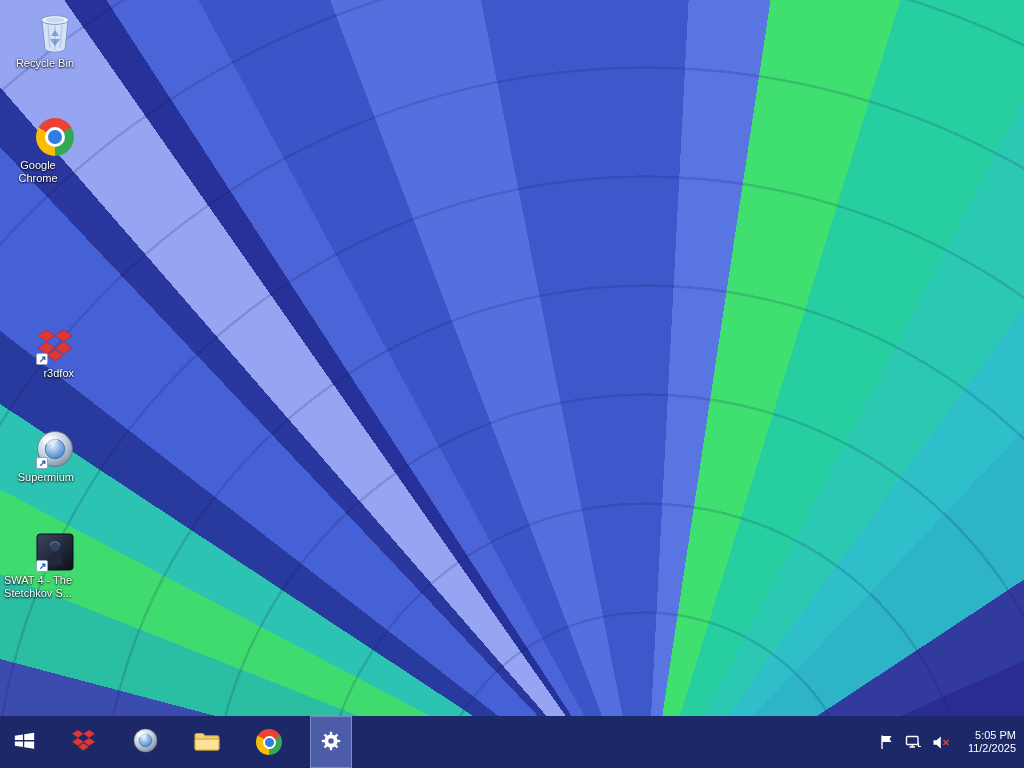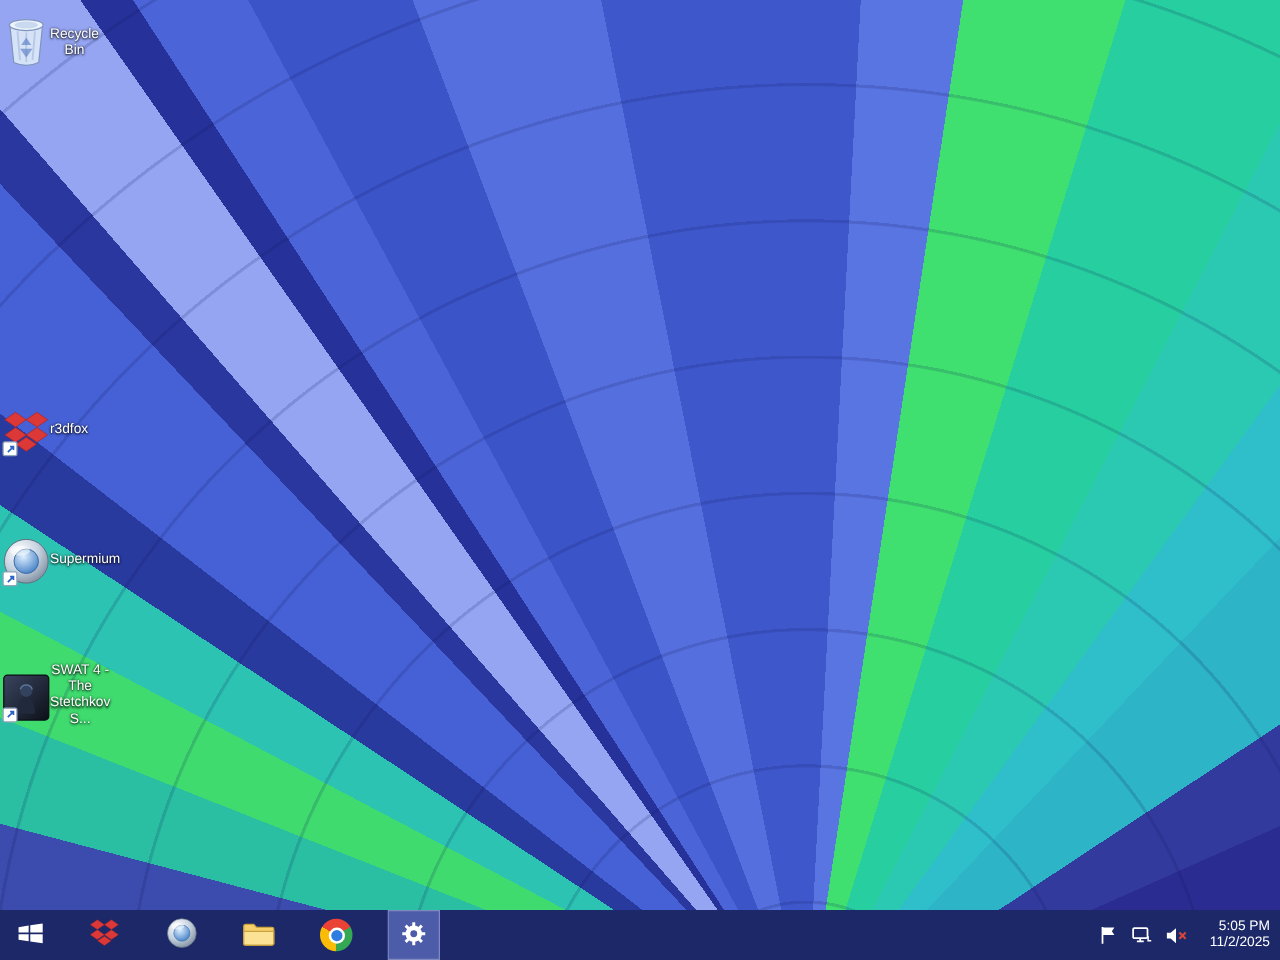--- a/index.html
+++ b/index.html
@@ -32,40 +32,40 @@
         #5975e2 93deg 98.6deg,
         #3fe070 98.6deg 107.1deg,
         #27cfa0 107.1deg 117.4deg,
         #2cc9b2 117.4deg 126deg,
         #2fbfca 126deg 133.5deg,
         #2db4c6 133.5deg 146.6deg,
         #333a9e 146.6deg 156deg,
         #2b2c92 156deg 360deg);
   }
   
-  .dcell{position:absolute;width:72px;display:flex;flex-direction:row;align-items:center;cursor:default}
+  .dcell{position:absolute;width:72px;display:flex;flex-direction:column;align-items:flex-end;cursor:default}
   .dart{height:44px;display:flex;align-items:flex-end;justify-content:center;position:relative}
   .dlbl{
     margin-top:3px;font-size:11px;line-height:13px;
     color:var(--icon-label-color,#fff);text-align:center;
     text-shadow:0 1px 2px rgba(0,0,0,0.95),0 0 2px rgba(0,0,0,0.7);
   }
   .chrome{width:38px;height:38px;border-radius:50%;position:relative;
     background:conic-gradient(from -60deg,#ea4335 0deg 120deg,#34a853 120deg 240deg,#fbbc05 240deg 360deg);}
   .chrome::before{content:"";position:absolute;inset:9px;background:#fff;border-radius:50%}
   .chrome::after{content:"";position:absolute;inset:12px;background:#2f7de1;border-radius:50%}
   .chrome.small{width:26px;height:26px}
   .chrome.small::before{inset:6.5px}
   .chrome.small::after{inset:8.5px}
   .scut{position:absolute;left:0;bottom:-1px;width:12px;height:12px;background:#fff;
     border:1px solid #93a4bd;border-radius:2px;box-sizing:border-box;
     display:flex;align-items:center;justify-content:center}
   
   .taskbar{
-    position:absolute;left:0;right:0;bottom:0;height:40px;
+    position:absolute;left:0;right:0;bottom:0;height:52px;
     background:var(--taskbar-bg,#1c2867);
     display:flex;align-items:stretch;z-index:5;
   }
   .tb{width:42px;display:flex;align-items:center;justify-content:center;
     background:transparent;border:none;padding:0;cursor:default}
   .tb.start{width:48px;margin-right:0}
   .tb.app{margin-left:20px}
   .tb.app.first{margin-left:14px}
   .tb.active{background:var(--taskbar-active-bg,#4d5ca8);
     box-shadow:inset 0 0 0 1px rgba(255,255,255,0.28)}
@@ -85,20 +85,26 @@
         <path d="M12 13 L14 36 M19 14 V37.5 M26 13 L24 36" stroke="#b7c9e4" stroke-width="1.5" fill="none"></path>
         <ellipse cx="19" cy="8" rx="13.5" ry="4.4" fill="#eef4fc" stroke="#7f95bf" stroke-width="1"></ellipse>
         <ellipse cx="19" cy="8" rx="9.5" ry="2.8" fill="#c9d9ef"></ellipse>
         <path d="M15 24 l4 -6 4 6 Z M14 27 l10 0 -5 7 Z" fill="#5b7fc4" opacity="0.65"></path>
       </svg>
     </div>
     <div class="dlbl">Recycle Bin</div>
   </div>
 
 
+  <div class="dcell" style="left:2px;top:112px">
+    <div class="dart">
+      <div class="chrome"></div>
+    </div>
+    <div class="dlbl">Google Chrome</div>
+  </div>
 
 
   <div class="dcell" style="left:2px;top:320px">
     <div class="dart">
       <svg width="38" height="36" viewBox="0 0 40 36" fill="#dd3838" stroke="#a82424" stroke-width="0.6">
         <path d="M11 1 L20 7.2 11 13.4 2 7.2 Z"></path>
         <path d="M29 1 L38 7.2 29 13.4 20 7.2 Z"></path>
         <path d="M11 13.8 L20 20 11 26.2 2 20 Z"></path>
         <path d="M29 13.8 L38 20 29 26.2 20 20 Z"></path>
         <path d="M20 22 L28.6 27.9 20 33.8 11.4 27.9 Z"></path>

